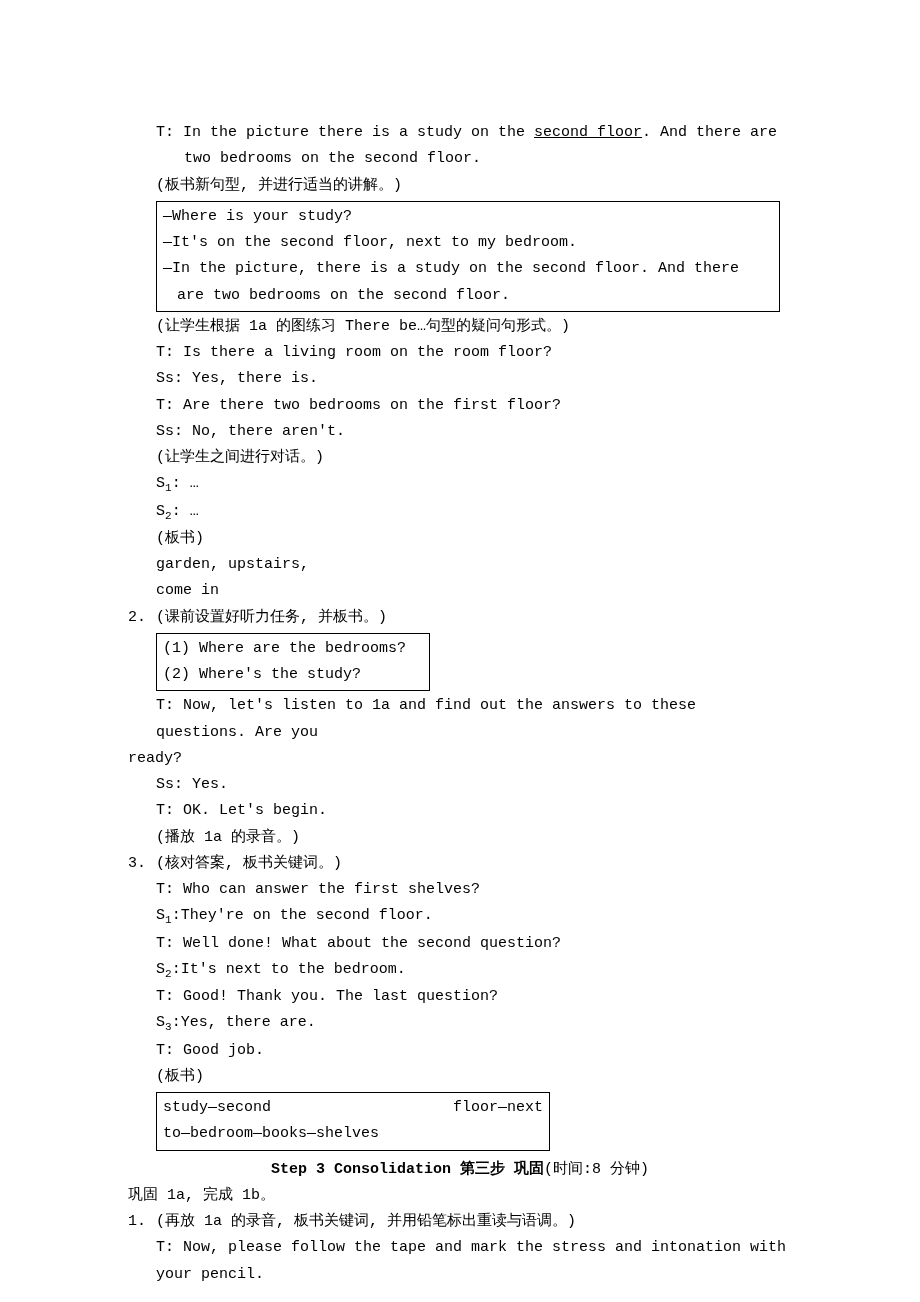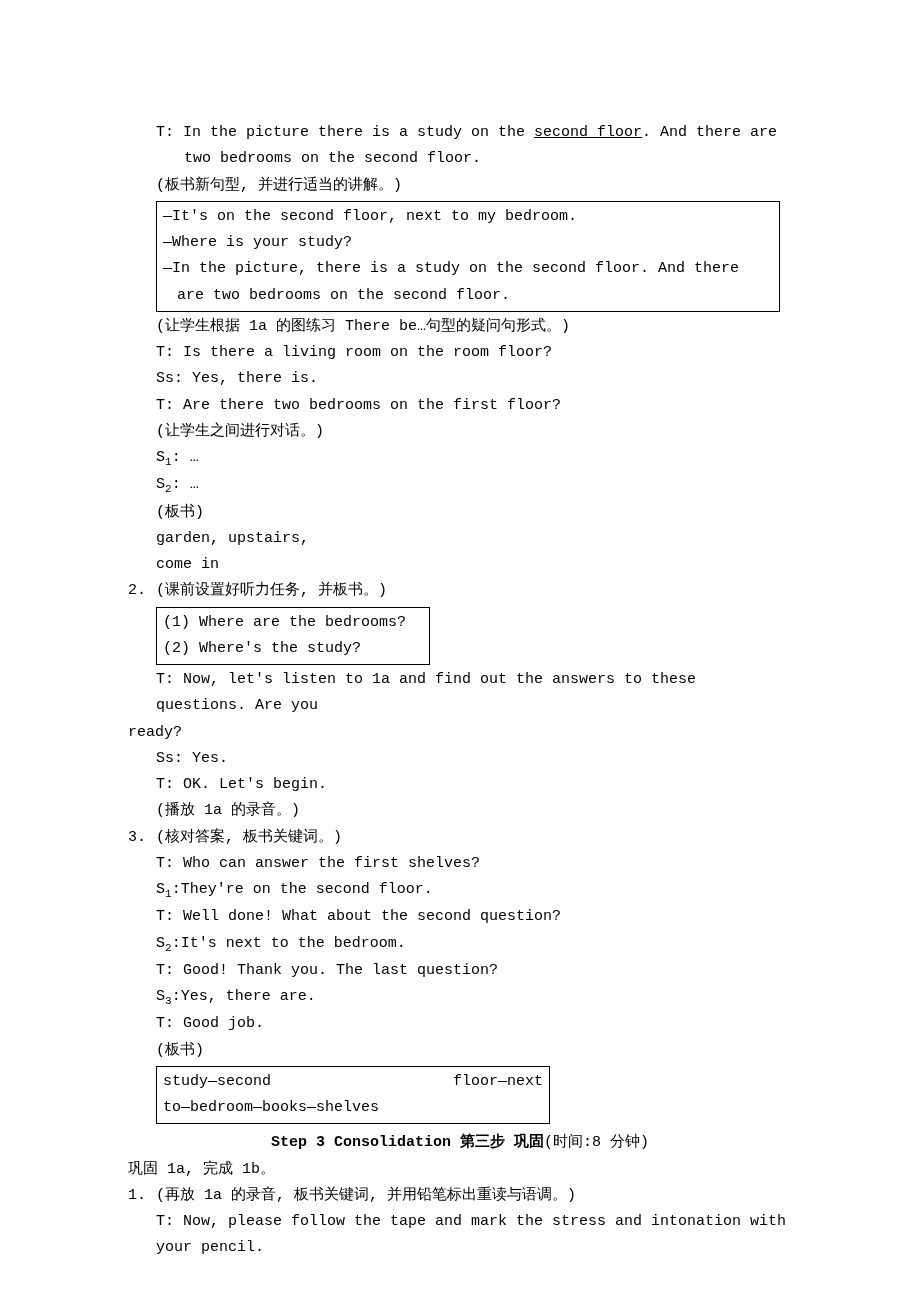--- a/index.html
+++ b/index.html
@@ -46,29 +46,30 @@
   </style>
 </head>
 <body>
 
 <div>
 
 <p class="mono hanging"><span>T: In the picture there is a study on the </span><span class="underline">second floor</span><span>. And there are two bedrooms on the second floor.</span></p>
 <p class="mono indent-1">(板书新句型, 并进行适当的讲解。)</p>
 
 <div class="box box-wide mono">
+  <p>—Where is your study?</p>
   <p>—It's on the second floor, next to my bedroom.</p>
-  <p>—Where is your study?</p>
   <p style="padding-left:14px; text-indent:-14px;">—In the picture, there is a study on the second floor. And there are two bedrooms on the second floor.</p>
 </div>
 
 <p class="mono indent-1">(让学生根据 1a 的图练习 There be…句型的疑问句形式。)</p>
 <p class="mono indent-1">T: Is there a living room on the room floor?</p>
 <p class="mono indent-1">Ss:   Yes, there is.</p>
 <p class="mono indent-1">T: Are there two bedrooms on the first floor?</p>
+<p class="mono indent-1">Ss:   No, there aren't.</p>
 <p class="mono indent-1">(让学生之间进行对话。)</p>
 <p class="mono indent-1"><span>S</span><span class="sub">1</span><span>: …</span></p>
 <p class="mono indent-1"><span>S</span><span class="sub">2</span><span>: …</span></p>
 <p class="mono indent-1">(板书)</p>
 <p class="mono indent-1"> garden,    upstairs,</p>
 <p class="mono indent-1"> come in</p>
 
 <div class="num-item mono">
   <span class="num">2.</span>
   <span class="body"> (课前设置好听力任务, 并板书。)</span>

